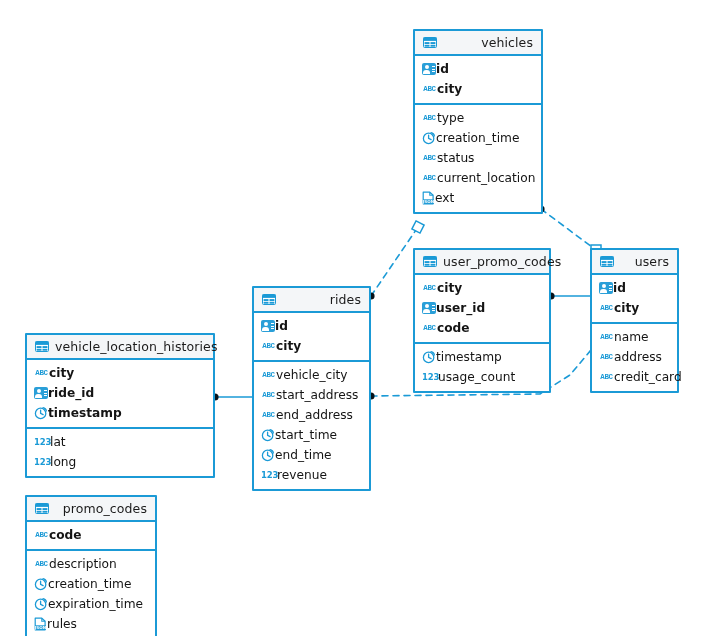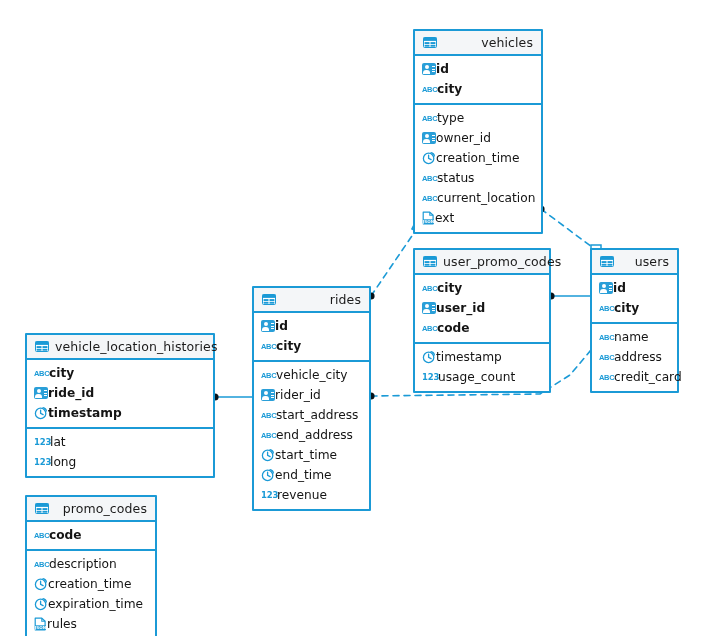--- a/index.html
+++ b/index.html
@@ -41,21 +41,21 @@
   }
   .col .cname{line-height:1;}
   .col.key .cname{font-weight:bold;}
 
   
   .ico{flex:0 0 auto;display:inline-block;position:relative;}
 
   
   .ico-abc{
     width:15px;height:11px;color:#1b9ad6;
-    font-family:Liberation Sans, sans-serif;
+    font-family:Liberation Mono, monospace;
     font-size:7.5px;font-weight:bold;line-height:11px;letter-spacing:-0.3px;
     text-align:center;
   }
   
   .ico-id{width:14px;height:12px;}
   .ico-id .card{
     position:absolute;left:0;top:0;width:14px;height:12px;
     background:#2a9fd8;border-radius:2px;
   }
   .ico-id .head{
@@ -151,126 +151,161 @@
             <span class="ico ico-abc">ABC</span>
             <span class="cname">city</span>
           </div>
         </div>
         <div class="section">
           <div class="col">
             <span class="ico ico-abc">ABC</span>
             <span class="cname">type</span>
           </div>
           <div class="col">
+            <span class="ico ico-clock">
+              <svg width="14" height="14" viewBox="0 0 14 14">
+                <circle cx="6.6" cy="7.4" r="5.2" fill="#ffffff" stroke="#1b9ad6" stroke-width="1.3"></circle>
+                <path d="M6.6 4.2 L6.6 7.4 L9.1 8.6" fill="none" stroke="#1b9ad6" stroke-width="1.3" stroke-linecap="round"></path>
+                <path d="M9.0 1.7 q3.0 0.5 3.4 3.3" fill="none" stroke="#1b9ad6" stroke-width="1.2" stroke-linecap="round"></path>
+              </svg>
+            </span>
+            <span class="cname">creation_time</span>
+          </div>
+          <div class="col">
+            <span class="ico ico-abc">ABC</span>
+            <span class="cname">status</span>
+          </div>
+          <div class="col">
+            <span class="ico ico-abc">ABC</span>
+            <span class="cname">current_location</span>
+          </div>
+          <div class="col">
+            <span class="ico ico-json">
+              <svg width="13" height="14" viewBox="0 0 13 14">
+                <path d="M1.2 1.2 h6.6 l3.3 3.1 v8.5 h-9.9 z" fill="#ffffff" stroke="#1b9ad6" stroke-width="1.2" stroke-linejoin="round"></path>
+                <path d="M7.8 1.2 v3.1 h3.3" fill="none" stroke="#1b9ad6" stroke-width="1.1"></path>
+                <rect x="1.0" y="8.3" width="10.8" height="4.6" fill="#1b9ad6"></rect>
+                <text x="6.4" y="12.1" font-size="4.1" font-family="DejaVu Sans, sans-serif" font-weight="bold" fill="#ffffff" text-anchor="middle">JSON</text>
+              </svg>
+            </span>
+            <span class="cname">ext</span>
+          </div>
+        </div>
+      </div>
+      <div class="table" style="left: 413px; top: 248px; width: 138px;">
+        <div class="tbl-header">
+          <span class="ico ico-grid">
+            <svg width="14" height="11" viewBox="0 0 14 11">
+              <rect x="0.5" y="0.5" width="13" height="10" rx="1" fill="#ffffff" stroke="#1b9ad6" stroke-width="1"></rect>
+              <rect x="0.5" y="0.5" width="13" height="3.4" fill="#1b9ad6"></rect>
+              <rect x="1.6" y="5.1" width="4.9" height="1.9" fill="#1b9ad6"></rect>
+              <rect x="7.5" y="5.1" width="4.9" height="1.9" fill="#1b9ad6"></rect>
+              <rect x="1.6" y="7.8" width="4.9" height="1.9" fill="#1b9ad6"></rect>
+              <rect x="7.5" y="7.8" width="4.9" height="1.9" fill="#1b9ad6"></rect>
+            </svg>
+          </span>
+          <span class="tbl-title">user_promo_codes</span>
+        </div>
+        <div class="section pk">
+          <div class="col key">
+            <span class="ico ico-abc">ABC</span>
+            <span class="cname">city</span>
+          </div>
+          <div class="col key">
             <span class="ico ico-id">
               <span class="card"></span>
               <span class="head"></span>
               <span class="body"></span>
               <span class="l1"></span>
               <span class="l2"></span>
               <span class="l3"></span>
             </span>
-            <span class="cname">owner_id</span>
-          </div>
-          <div class="col">
-            <span class="ico ico-clock">
-              <svg width="14" height="14" viewBox="0 0 14 14">
-                <circle cx="6.6" cy="7.4" r="5.2" fill="#ffffff" stroke="#1b9ad6" stroke-width="1.3"></circle>
-                <path d="M6.6 4.2 L6.6 7.4 L9.1 8.6" fill="none" stroke="#1b9ad6" stroke-width="1.3" stroke-linecap="round"></path>
-                <path d="M9.0 1.7 q3.0 0.5 3.4 3.3" fill="none" stroke="#1b9ad6" stroke-width="1.2" stroke-linecap="round"></path>
-              </svg>
-            </span>
-            <span class="cname">creation_time</span>
-          </div>
-          <div class="col">
-            <span class="ico ico-abc">ABC</span>
-            <span class="cname">status</span>
-          </div>
-          <div class="col">
-            <span class="ico ico-abc">ABC</span>
-            <span class="cname">current_location</span>
-          </div>
-          <div class="col">
-            <span class="ico ico-json">
-              <svg width="13" height="14" viewBox="0 0 13 14">
-                <path d="M1.2 1.2 h6.6 l3.3 3.1 v8.5 h-9.9 z" fill="#ffffff" stroke="#1b9ad6" stroke-width="1.2" stroke-linejoin="round"></path>
-                <path d="M7.8 1.2 v3.1 h3.3" fill="none" stroke="#1b9ad6" stroke-width="1.1"></path>
-                <rect x="1.0" y="8.3" width="10.8" height="4.6" fill="#1b9ad6"></rect>
-                <text x="6.4" y="12.1" font-size="4.1" font-family="DejaVu Sans, sans-serif" font-weight="bold" fill="#ffffff" text-anchor="middle">JSON</text>
-              </svg>
-            </span>
-            <span class="cname">ext</span>
-          </div>
-        </div>
-      </div>
-      <div class="table" style="left: 413px; top: 248px; width: 138px;">
-        <div class="tbl-header">
-          <span class="ico ico-grid">
-            <svg width="14" height="11" viewBox="0 0 14 11">
-              <rect x="0.5" y="0.5" width="13" height="10" rx="1" fill="#ffffff" stroke="#1b9ad6" stroke-width="1"></rect>
-              <rect x="0.5" y="0.5" width="13" height="3.4" fill="#1b9ad6"></rect>
-              <rect x="1.6" y="5.1" width="4.9" height="1.9" fill="#1b9ad6"></rect>
-              <rect x="7.5" y="5.1" width="4.9" height="1.9" fill="#1b9ad6"></rect>
-              <rect x="1.6" y="7.8" width="4.9" height="1.9" fill="#1b9ad6"></rect>
-              <rect x="7.5" y="7.8" width="4.9" height="1.9" fill="#1b9ad6"></rect>
-            </svg>
-          </span>
-          <span class="tbl-title">user_promo_codes</span>
-        </div>
-        <div class="section pk">
-          <div class="col key">
-            <span class="ico ico-abc">ABC</span>
-            <span class="cname">city</span>
-          </div>
+            <span class="cname">user_id</span>
+          </div>
+          <div class="col key">
+            <span class="ico ico-abc">ABC</span>
+            <span class="cname">code</span>
+          </div>
+        </div>
+        <div class="section">
+          <div class="col">
+            <span class="ico ico-clock">
+              <svg width="14" height="14" viewBox="0 0 14 14">
+                <circle cx="6.6" cy="7.4" r="5.2" fill="#ffffff" stroke="#1b9ad6" stroke-width="1.3"></circle>
+                <path d="M6.6 4.2 L6.6 7.4 L9.1 8.6" fill="none" stroke="#1b9ad6" stroke-width="1.3" stroke-linecap="round"></path>
+                <path d="M9.0 1.7 q3.0 0.5 3.4 3.3" fill="none" stroke="#1b9ad6" stroke-width="1.2" stroke-linecap="round"></path>
+              </svg>
+            </span>
+            <span class="cname">timestamp</span>
+          </div>
+          <div class="col">
+            <span class="ico ico-num">123</span>
+            <span class="cname">usage_count</span>
+          </div>
+        </div>
+      </div>
+      <div class="table" style="left: 590px; top: 248px; width: 89px;">
+        <div class="tbl-header">
+          <span class="ico ico-grid">
+            <svg width="14" height="11" viewBox="0 0 14 11">
+              <rect x="0.5" y="0.5" width="13" height="10" rx="1" fill="#ffffff" stroke="#1b9ad6" stroke-width="1"></rect>
+              <rect x="0.5" y="0.5" width="13" height="3.4" fill="#1b9ad6"></rect>
+              <rect x="1.6" y="5.1" width="4.9" height="1.9" fill="#1b9ad6"></rect>
+              <rect x="7.5" y="5.1" width="4.9" height="1.9" fill="#1b9ad6"></rect>
+              <rect x="1.6" y="7.8" width="4.9" height="1.9" fill="#1b9ad6"></rect>
+              <rect x="7.5" y="7.8" width="4.9" height="1.9" fill="#1b9ad6"></rect>
+            </svg>
+          </span>
+          <span class="tbl-title">users</span>
+        </div>
+        <div class="section pk">
           <div class="col key">
             <span class="ico ico-id">
               <span class="card"></span>
               <span class="head"></span>
               <span class="body"></span>
               <span class="l1"></span>
               <span class="l2"></span>
               <span class="l3"></span>
             </span>
-            <span class="cname">user_id</span>
-          </div>
-          <div class="col key">
-            <span class="ico ico-abc">ABC</span>
-            <span class="cname">code</span>
-          </div>
-        </div>
-        <div class="section">
-          <div class="col">
-            <span class="ico ico-clock">
-              <svg width="14" height="14" viewBox="0 0 14 14">
-                <circle cx="6.6" cy="7.4" r="5.2" fill="#ffffff" stroke="#1b9ad6" stroke-width="1.3"></circle>
-                <path d="M6.6 4.2 L6.6 7.4 L9.1 8.6" fill="none" stroke="#1b9ad6" stroke-width="1.3" stroke-linecap="round"></path>
-                <path d="M9.0 1.7 q3.0 0.5 3.4 3.3" fill="none" stroke="#1b9ad6" stroke-width="1.2" stroke-linecap="round"></path>
-              </svg>
-            </span>
-            <span class="cname">timestamp</span>
-          </div>
-          <div class="col">
-            <span class="ico ico-num">123</span>
-            <span class="cname">usage_count</span>
-          </div>
-        </div>
-      </div>
-      <div class="table" style="left: 590px; top: 248px; width: 89px;">
-        <div class="tbl-header">
-          <span class="ico ico-grid">
-            <svg width="14" height="11" viewBox="0 0 14 11">
-              <rect x="0.5" y="0.5" width="13" height="10" rx="1" fill="#ffffff" stroke="#1b9ad6" stroke-width="1"></rect>
-              <rect x="0.5" y="0.5" width="13" height="3.4" fill="#1b9ad6"></rect>
-              <rect x="1.6" y="5.1" width="4.9" height="1.9" fill="#1b9ad6"></rect>
-              <rect x="7.5" y="5.1" width="4.9" height="1.9" fill="#1b9ad6"></rect>
-              <rect x="1.6" y="7.8" width="4.9" height="1.9" fill="#1b9ad6"></rect>
-              <rect x="7.5" y="7.8" width="4.9" height="1.9" fill="#1b9ad6"></rect>
-            </svg>
-          </span>
-          <span class="tbl-title">users</span>
+            <span class="cname">id</span>
+          </div>
+          <div class="col key">
+            <span class="ico ico-abc">ABC</span>
+            <span class="cname">city</span>
+          </div>
+        </div>
+        <div class="section">
+          <div class="col">
+            <span class="ico ico-abc">ABC</span>
+            <span class="cname">name</span>
+          </div>
+          <div class="col">
+            <span class="ico ico-abc">ABC</span>
+            <span class="cname">address</span>
+          </div>
+          <div class="col">
+            <span class="ico ico-abc">ABC</span>
+            <span class="cname">credit_card</span>
+          </div>
+        </div>
+      </div>
+      <div class="table" style="left: 252px; top: 286px; width: 119px;">
+        <div class="tbl-header">
+          <span class="ico ico-grid">
+            <svg width="14" height="11" viewBox="0 0 14 11">
+              <rect x="0.5" y="0.5" width="13" height="10" rx="1" fill="#ffffff" stroke="#1b9ad6" stroke-width="1"></rect>
+              <rect x="0.5" y="0.5" width="13" height="3.4" fill="#1b9ad6"></rect>
+              <rect x="1.6" y="5.1" width="4.9" height="1.9" fill="#1b9ad6"></rect>
+              <rect x="7.5" y="5.1" width="4.9" height="1.9" fill="#1b9ad6"></rect>
+              <rect x="1.6" y="7.8" width="4.9" height="1.9" fill="#1b9ad6"></rect>
+              <rect x="7.5" y="7.8" width="4.9" height="1.9" fill="#1b9ad6"></rect>
+            </svg>
+          </span>
+          <span class="tbl-title">rides</span>
         </div>
         <div class="section pk">
           <div class="col key">
             <span class="ico ico-id">
               <span class="card"></span>
               <span class="head"></span>
               <span class="body"></span>
               <span class="l1"></span>
               <span class="l2"></span>
               <span class="l3"></span>
@@ -278,141 +313,84 @@
             <span class="cname">id</span>
           </div>
           <div class="col key">
             <span class="ico ico-abc">ABC</span>
             <span class="cname">city</span>
           </div>
         </div>
         <div class="section">
           <div class="col">
             <span class="ico ico-abc">ABC</span>
-            <span class="cname">name</span>
-          </div>
-          <div class="col">
-            <span class="ico ico-abc">ABC</span>
-            <span class="cname">address</span>
-          </div>
-          <div class="col">
-            <span class="ico ico-abc">ABC</span>
-            <span class="cname">credit_card</span>
-          </div>
-        </div>
-      </div>
-      <div class="table" style="left: 252px; top: 286px; width: 119px;">
-        <div class="tbl-header">
-          <span class="ico ico-grid">
-            <svg width="14" height="11" viewBox="0 0 14 11">
-              <rect x="0.5" y="0.5" width="13" height="10" rx="1" fill="#ffffff" stroke="#1b9ad6" stroke-width="1"></rect>
-              <rect x="0.5" y="0.5" width="13" height="3.4" fill="#1b9ad6"></rect>
-              <rect x="1.6" y="5.1" width="4.9" height="1.9" fill="#1b9ad6"></rect>
-              <rect x="7.5" y="5.1" width="4.9" height="1.9" fill="#1b9ad6"></rect>
-              <rect x="1.6" y="7.8" width="4.9" height="1.9" fill="#1b9ad6"></rect>
-              <rect x="7.5" y="7.8" width="4.9" height="1.9" fill="#1b9ad6"></rect>
-            </svg>
-          </span>
-          <span class="tbl-title">rides</span>
-        </div>
-        <div class="section pk">
+            <span class="cname">vehicle_city</span>
+          </div>
+          <div class="col">
+            <span class="ico ico-abc">ABC</span>
+            <span class="cname">start_address</span>
+          </div>
+          <div class="col">
+            <span class="ico ico-abc">ABC</span>
+            <span class="cname">end_address</span>
+          </div>
+          <div class="col">
+            <span class="ico ico-clock">
+              <svg width="14" height="14" viewBox="0 0 14 14">
+                <circle cx="6.6" cy="7.4" r="5.2" fill="#ffffff" stroke="#1b9ad6" stroke-width="1.3"></circle>
+                <path d="M6.6 4.2 L6.6 7.4 L9.1 8.6" fill="none" stroke="#1b9ad6" stroke-width="1.3" stroke-linecap="round"></path>
+                <path d="M9.0 1.7 q3.0 0.5 3.4 3.3" fill="none" stroke="#1b9ad6" stroke-width="1.2" stroke-linecap="round"></path>
+              </svg>
+            </span>
+            <span class="cname">start_time</span>
+          </div>
+          <div class="col">
+            <span class="ico ico-clock">
+              <svg width="14" height="14" viewBox="0 0 14 14">
+                <circle cx="6.6" cy="7.4" r="5.2" fill="#ffffff" stroke="#1b9ad6" stroke-width="1.3"></circle>
+                <path d="M6.6 4.2 L6.6 7.4 L9.1 8.6" fill="none" stroke="#1b9ad6" stroke-width="1.3" stroke-linecap="round"></path>
+                <path d="M9.0 1.7 q3.0 0.5 3.4 3.3" fill="none" stroke="#1b9ad6" stroke-width="1.2" stroke-linecap="round"></path>
+              </svg>
+            </span>
+            <span class="cname">end_time</span>
+          </div>
+          <div class="col">
+            <span class="ico ico-num">123</span>
+            <span class="cname">revenue</span>
+          </div>
+        </div>
+      </div>
+      <div class="table" style="left: 25px; top: 333px; width: 190px;">
+        <div class="tbl-header">
+          <span class="ico ico-grid">
+            <svg width="14" height="11" viewBox="0 0 14 11">
+              <rect x="0.5" y="0.5" width="13" height="10" rx="1" fill="#ffffff" stroke="#1b9ad6" stroke-width="1"></rect>
+              <rect x="0.5" y="0.5" width="13" height="3.4" fill="#1b9ad6"></rect>
+              <rect x="1.6" y="5.1" width="4.9" height="1.9" fill="#1b9ad6"></rect>
+              <rect x="7.5" y="5.1" width="4.9" height="1.9" fill="#1b9ad6"></rect>
+              <rect x="1.6" y="7.8" width="4.9" height="1.9" fill="#1b9ad6"></rect>
+              <rect x="7.5" y="7.8" width="4.9" height="1.9" fill="#1b9ad6"></rect>
+            </svg>
+          </span>
+          <span class="tbl-title">vehicle_location_histories</span>
+        </div>
+        <div class="section pk">
+          <div class="col key">
+            <span class="ico ico-abc">ABC</span>
+            <span class="cname">city</span>
+          </div>
           <div class="col key">
             <span class="ico ico-id">
               <span class="card"></span>
               <span class="head"></span>
               <span class="body"></span>
               <span class="l1"></span>
               <span class="l2"></span>
               <span class="l3"></span>
             </span>
-            <span class="cname">id</span>
-          </div>
-          <div class="col key">
-            <span class="ico ico-abc">ABC</span>
-            <span class="cname">city</span>
-          </div>
-        </div>
-        <div class="section">
-          <div class="col">
-            <span class="ico ico-abc">ABC</span>
-            <span class="cname">vehicle_city</span>
-          </div>
-          <div class="col">
-            <span class="ico ico-id">
-              <span class="card"></span>
-              <span class="head"></span>
-              <span class="body"></span>
-              <span class="l1"></span>
-              <span class="l2"></span>
-              <span class="l3"></span>
-            </span>
-            <span class="cname">rider_id</span>
-          </div>
-          <div class="col">
-            <span class="ico ico-abc">ABC</span>
-            <span class="cname">start_address</span>
-          </div>
-          <div class="col">
-            <span class="ico ico-abc">ABC</span>
-            <span class="cname">end_address</span>
-          </div>
-          <div class="col">
-            <span class="ico ico-clock">
-              <svg width="14" height="14" viewBox="0 0 14 14">
-                <circle cx="6.6" cy="7.4" r="5.2" fill="#ffffff" stroke="#1b9ad6" stroke-width="1.3"></circle>
-                <path d="M6.6 4.2 L6.6 7.4 L9.1 8.6" fill="none" stroke="#1b9ad6" stroke-width="1.3" stroke-linecap="round"></path>
-                <path d="M9.0 1.7 q3.0 0.5 3.4 3.3" fill="none" stroke="#1b9ad6" stroke-width="1.2" stroke-linecap="round"></path>
-              </svg>
-            </span>
-            <span class="cname">start_time</span>
-          </div>
-          <div class="col">
-            <span class="ico ico-clock">
-              <svg width="14" height="14" viewBox="0 0 14 14">
-                <circle cx="6.6" cy="7.4" r="5.2" fill="#ffffff" stroke="#1b9ad6" stroke-width="1.3"></circle>
-                <path d="M6.6 4.2 L6.6 7.4 L9.1 8.6" fill="none" stroke="#1b9ad6" stroke-width="1.3" stroke-linecap="round"></path>
-                <path d="M9.0 1.7 q3.0 0.5 3.4 3.3" fill="none" stroke="#1b9ad6" stroke-width="1.2" stroke-linecap="round"></path>
-              </svg>
-            </span>
-            <span class="cname">end_time</span>
-          </div>
-          <div class="col">
-            <span class="ico ico-num">123</span>
-            <span class="cname">revenue</span>
-          </div>
-        </div>
-      </div>
-      <div class="table" style="left: 25px; top: 333px; width: 190px;">
-        <div class="tbl-header">
-          <span class="ico ico-grid">
-            <svg width="14" height="11" viewBox="0 0 14 11">
-              <rect x="0.5" y="0.5" width="13" height="10" rx="1" fill="#ffffff" stroke="#1b9ad6" stroke-width="1"></rect>
-              <rect x="0.5" y="0.5" width="13" height="3.4" fill="#1b9ad6"></rect>
-              <rect x="1.6" y="5.1" width="4.9" height="1.9" fill="#1b9ad6"></rect>
-              <rect x="7.5" y="5.1" width="4.9" height="1.9" fill="#1b9ad6"></rect>
-              <rect x="1.6" y="7.8" width="4.9" height="1.9" fill="#1b9ad6"></rect>
-              <rect x="7.5" y="7.8" width="4.9" height="1.9" fill="#1b9ad6"></rect>
-            </svg>
-          </span>
-          <span class="tbl-title">vehicle_location_histories</span>
-        </div>
-        <div class="section pk">
-          <div class="col key">
-            <span class="ico ico-abc">ABC</span>
-            <span class="cname">city</span>
-          </div>
-          <div class="col key">
-            <span class="ico ico-id">
-              <span class="card"></span>
-              <span class="head"></span>
-              <span class="body"></span>
-              <span class="l1"></span>
-              <span class="l2"></span>
-              <span class="l3"></span>
-            </span>
             <span class="cname">ride_id</span>
           </div>
           <div class="col key">
             <span class="ico ico-clock">
               <svg width="14" height="14" viewBox="0 0 14 14">
                 <circle cx="6.6" cy="7.4" r="5.2" fill="#ffffff" stroke="#1b9ad6" stroke-width="1.3"></circle>
                 <path d="M6.6 4.2 L6.6 7.4 L9.1 8.6" fill="none" stroke="#1b9ad6" stroke-width="1.3" stroke-linecap="round"></path>
                 <path d="M9.0 1.7 q3.0 0.5 3.4 3.3" fill="none" stroke="#1b9ad6" stroke-width="1.2" stroke-linecap="round"></path>
               </svg>
             </span>

